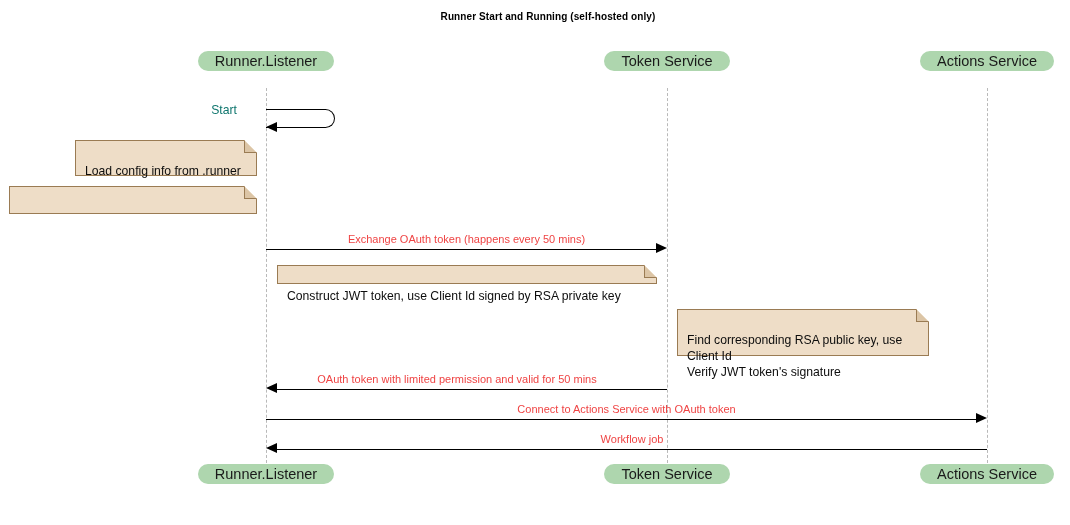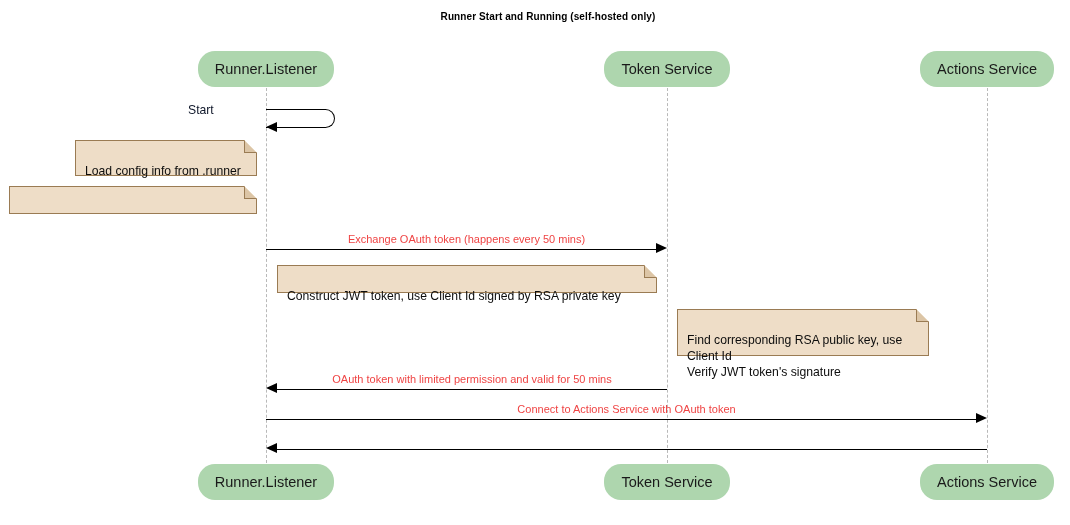--- a/index.html
+++ b/index.html
@@ -34,21 +34,21 @@
   .lifeline {
     position: absolute;
     width: 0;
     border-left: 1px dashed #b9b9b9;
     top: 88px;
     height: 375px;
   }
   
   .participant {
     position: absolute;
-    height: 36px;
+    height: 20px;
     border-radius: 17px;
     background: #aed6ae;
     display: flex;
     align-items: center;
     justify-content: center;
     font-size: 14.5px;
     color: #1a1a1a;
     box-sizing: border-box;
   }
   
@@ -116,23 +116,23 @@
     position: absolute;
     box-sizing: border-box;
     border: 1.6px solid #000000;
     border-left: none;
     border-top-right-radius: 13px;
     border-bottom-right-radius: 13px;
   }
   .start-label {
     position: absolute;
     font-size: 12.2px;
-    color: #0f172a;
+    color: #0f766e;
     white-space: nowrap;
-    text-align: left;
+    text-align: center;
   }
 </style>
 </head>
 <body>
 
 <div id="canvas">
 
   <div class="diagram-title">Runner Start and Running (self-hosted only)</div>
 
   <div class="lifeline" style="left:266px;"></div>
@@ -171,37 +171,38 @@
 
   <div class="note" style="left:9px; top:186px; width:248px; height:28px;">
     <span class="foldcover"></span>
     <span class="fold" style="clip-path: polygon(0 0, 100% 100%, 0 100%);"></span>
   </div>
 
   <div class="msg-label" style="left:266px; top:233px; width:401px;">Exchange OAuth token (happens every 50 mins)</div>
   <div class="msg" style="left:266px; top:249px; width:390px;"></div>
   <div class="arrowhead right" style="left:656px; top:243px;"></div>
 
-  <div class="note" style="left:277px; top:265px; width:380px; height:28px;">
+  <div class="note" style="left:277px; top:265px; width:380px; height:19px;">
     <span>Construct JWT token, use Client Id signed by RSA private key</span>
     <span class="foldcover"></span>
     <span class="fold" style="clip-path: polygon(0 0, 100% 100%, 0 100%);"></span>
   </div>
 
   <div class="note" style="left:677px; top:309px; width:252px; height:47px;">
     <span>Find corresponding RSA public key, use Client Id
 Verify JWT token's signature</span>
     <span class="foldcover"></span>
     <span class="fold" style="clip-path: polygon(0 0, 100% 100%, 0 100%);"></span>
   </div>
 
-  <div class="msg-label" style="left:277px; top:373px; width:390px;">OAuth token with limited permission and valid for 50 mins</div>
+  <div class="msg-label" style="left:262px; top:373px; width:390px;">OAuth token with limited permission and valid for 50 mins</div>
   <div class="msg" style="left:277px; top:389px; width:390px;"></div>
   <div class="arrowhead left" style="left:266px; top:383px;"></div>
 
   <div class="msg-label" style="left:266px; top:403px; width:721px;">Connect to Actions Service with OAuth token</div>
   <div class="msg" style="left:266px; top:419px; width:710px;"></div>
   <div class="arrowhead right" style="left:976px; top:413px;"></div>
 
+  <div class="msg-label" style="left:277px; top:433px; width:710px;">Workflow job</div>
   <div class="msg" style="left:277px; top:449px; width:710px;"></div>
   <div class="arrowhead left" style="left:266px; top:443px;"></div>
 
 </div>
 
 </body></html>

